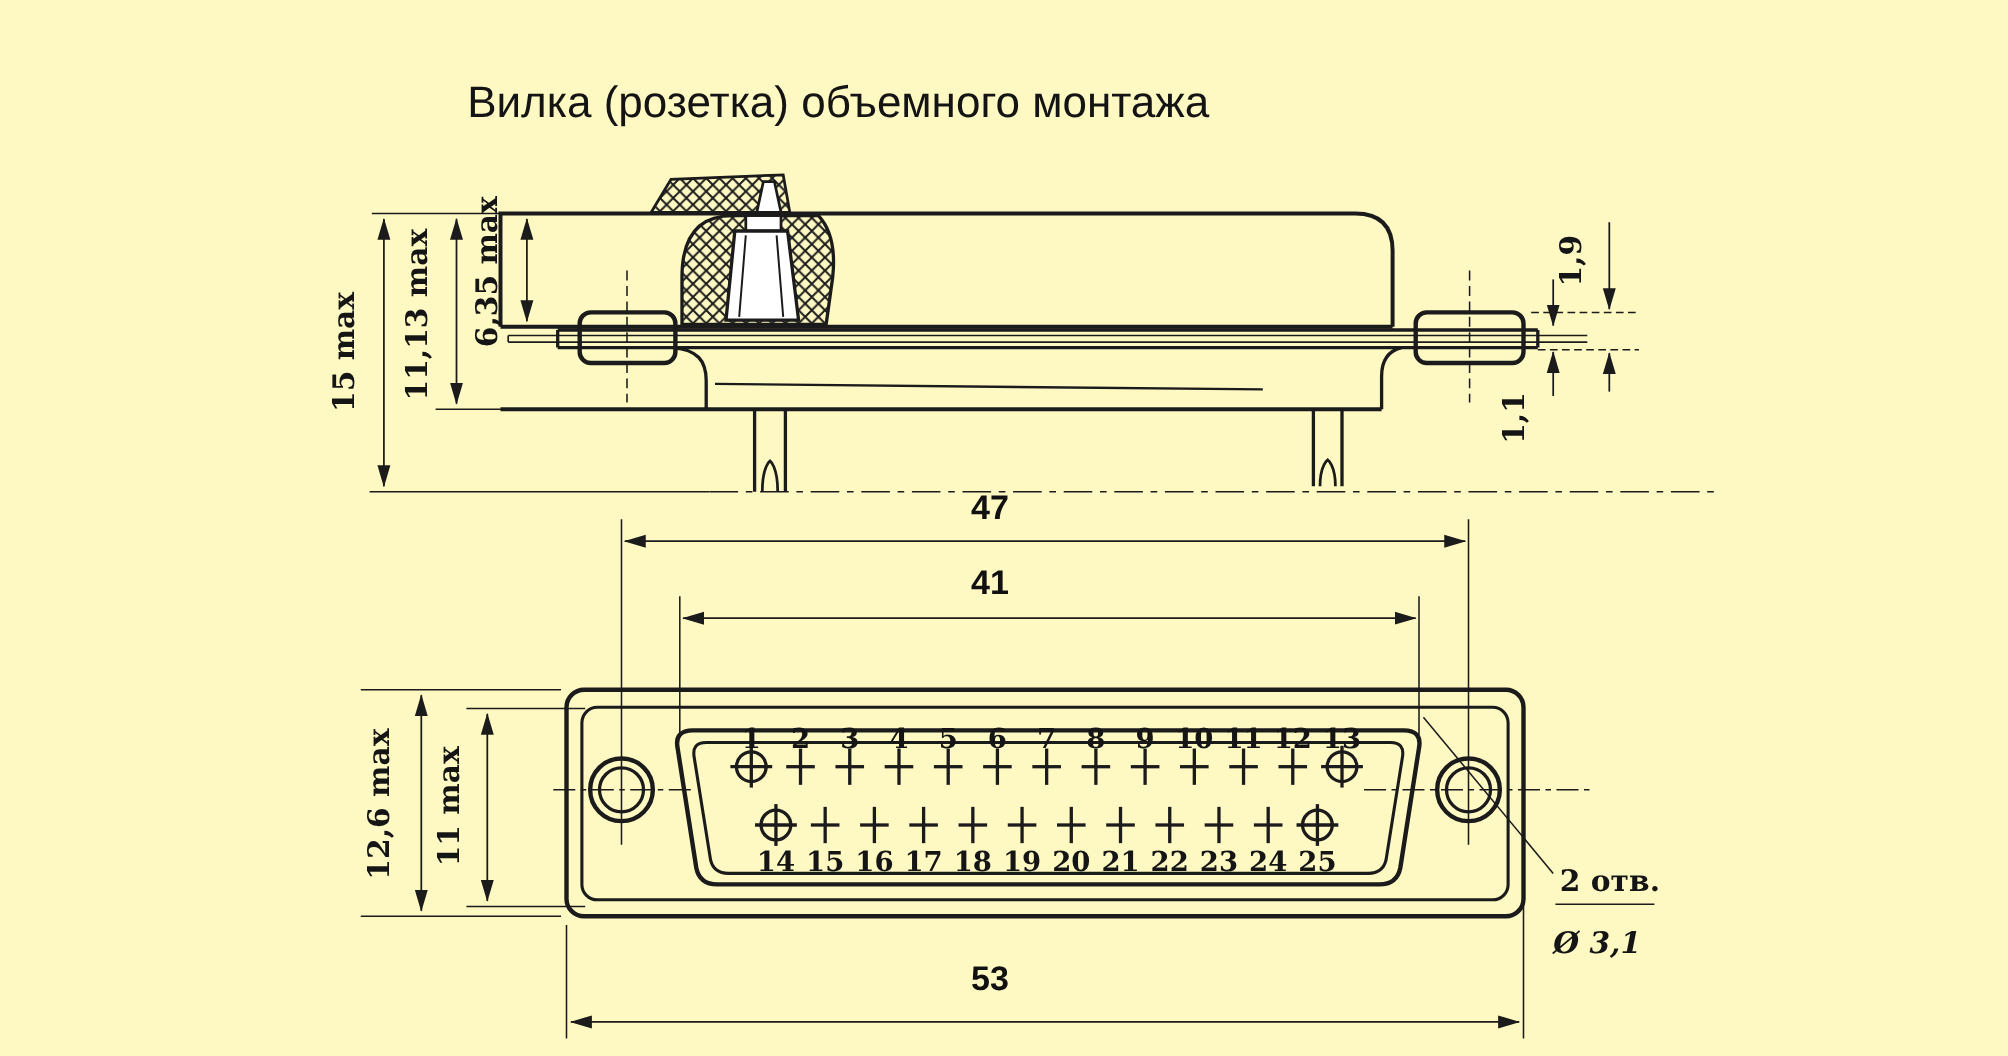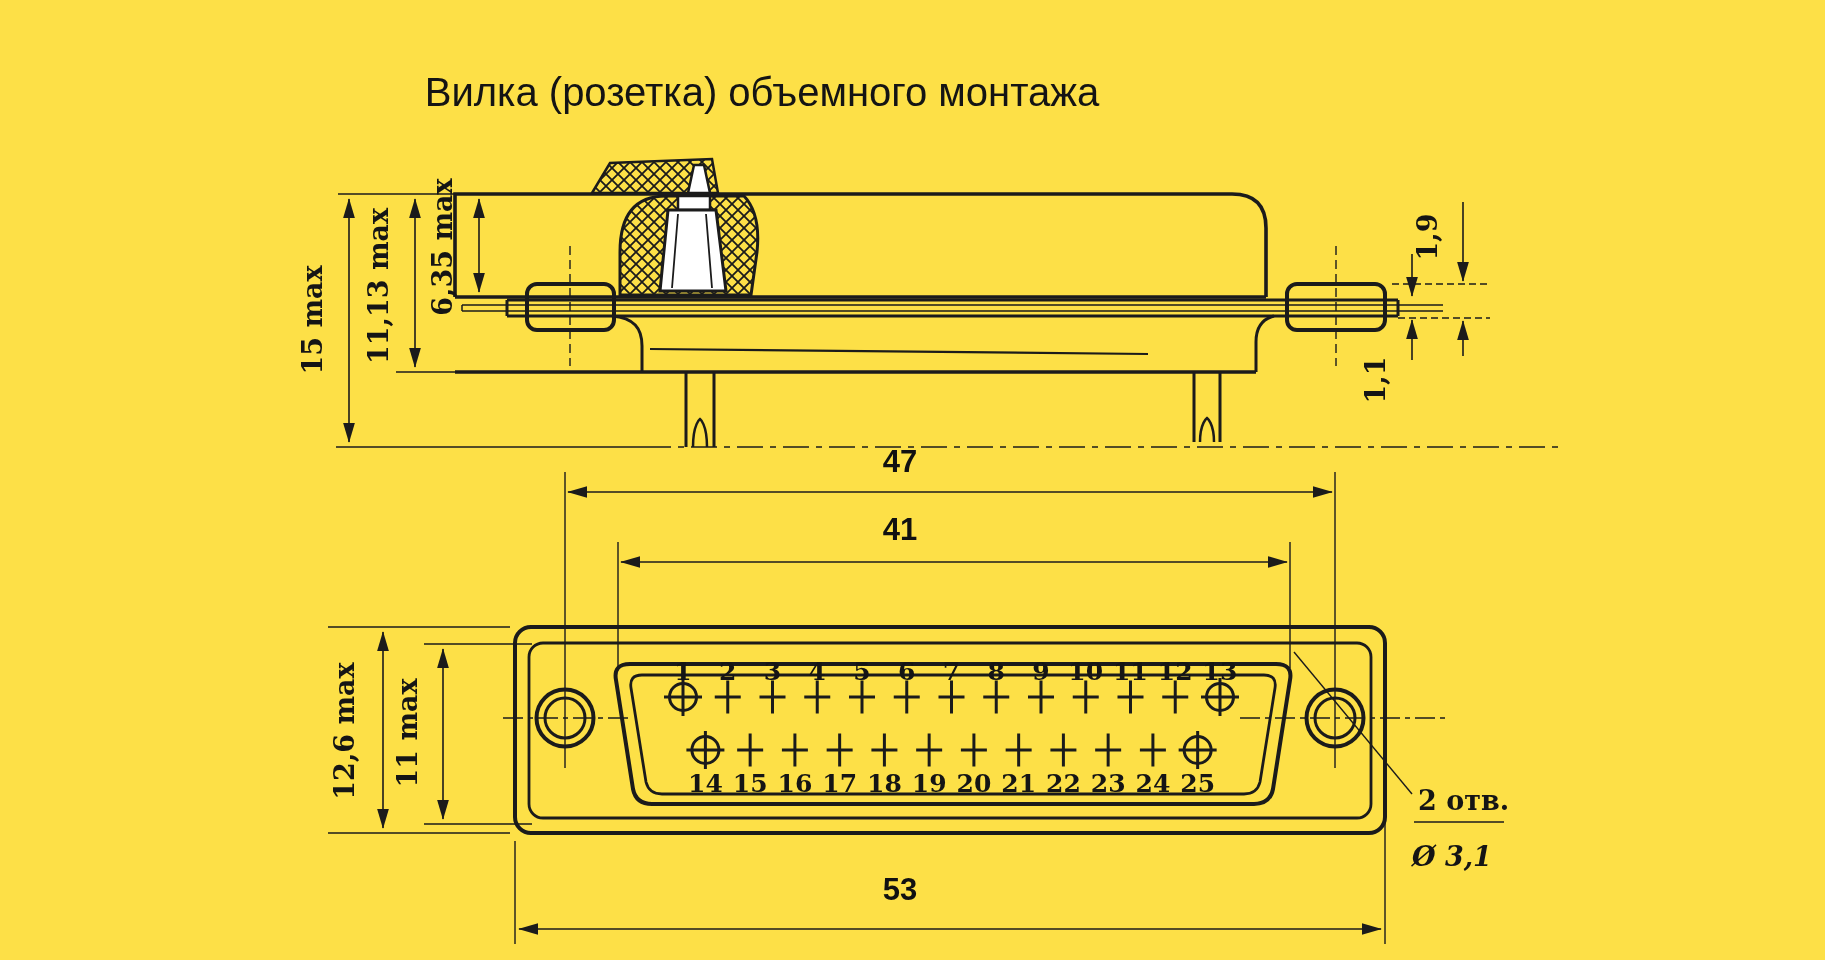--- a/index.html
+++ b/index.html
@@ -1,16 +1,16 @@
 <!DOCTYPE html>
 <html><head>
 <meta charset="utf-8">
 <style>
   html,body{margin:0;padding:0;background:#ffffff;}
-  #stage{position:relative;width:1825px;height:960px;background:#fde047;overflow:hidden;
+  #stage{position:relative;width:1825px;height:960px;background:#fef9c3;overflow:hidden;
          font-family:"DejaVu Serif", serif;}
   svg{position:absolute;left:0;top:0;}
   .outline{stroke:#1b1b1b;fill:none;}
   .thick{stroke-width:3.6;}
   .med{stroke-width:3;}
   .thin{stroke-width:1.5;}
   .dim{stroke:#1b1b1b;stroke-width:1.6;fill:none;}
   .ref{stroke:#1b1b1b;stroke-width:1.4;fill:none;}
   .dash{stroke-dasharray:9 5;}
   .dashdot{stroke-dasharray:26 7 6 7;}

